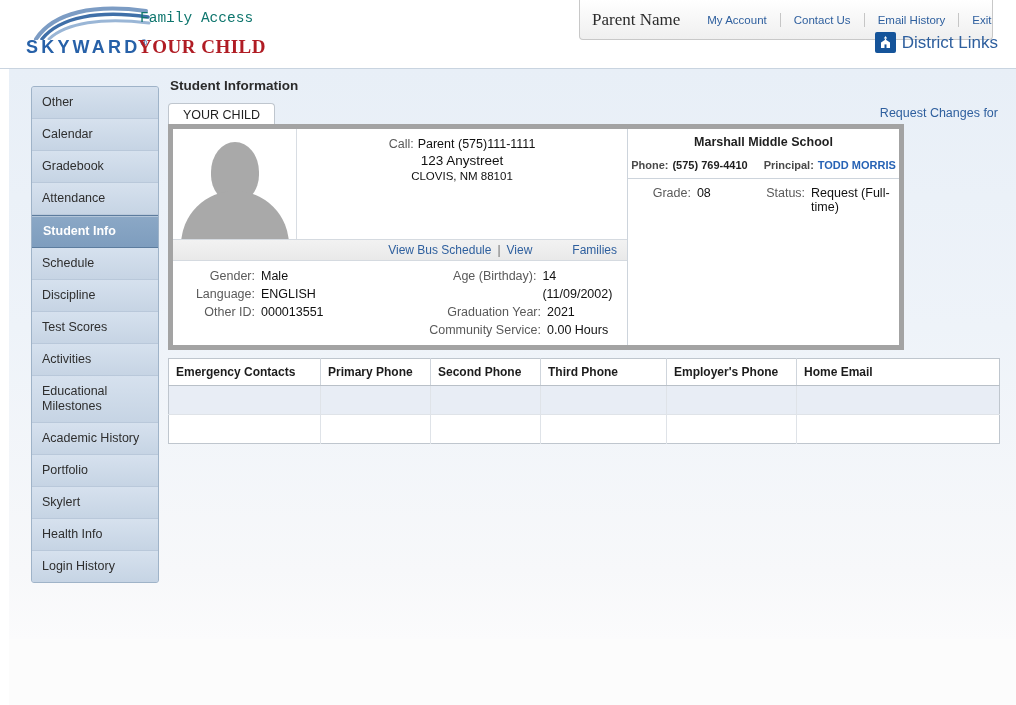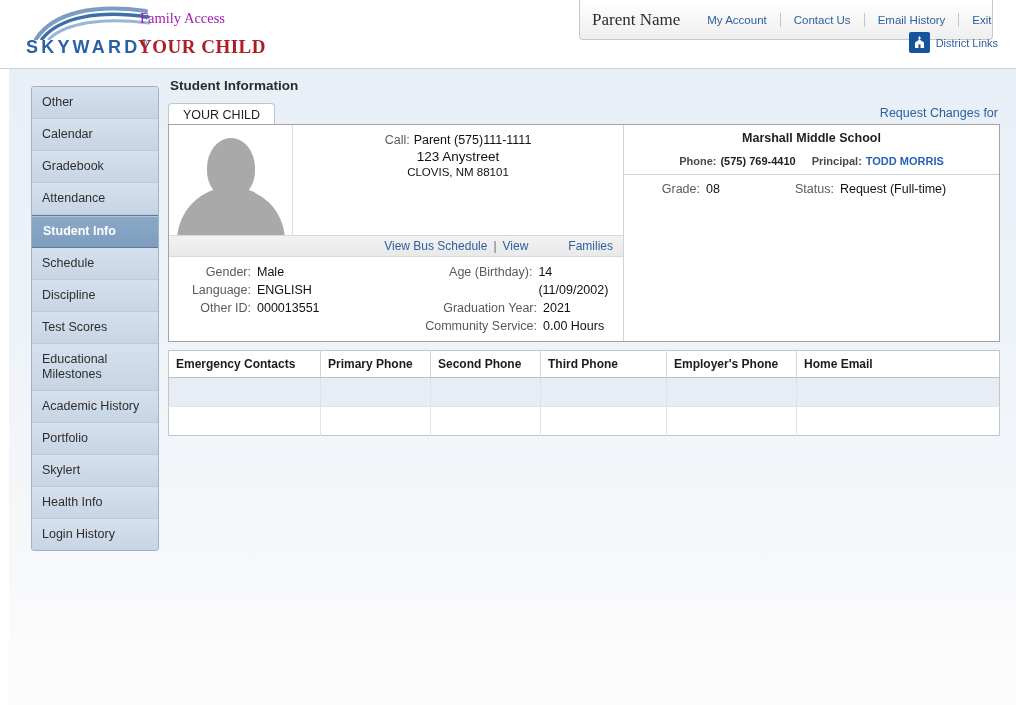--- a/index.html
+++ b/index.html
@@ -36,22 +36,22 @@
   .logo-text {
     position:absolute; left:0px; top:33px;
     font-family:"Liberation Sans", sans-serif;
     font-weight:bold; font-size:18px; letter-spacing:3.2px;
     color:#2761a8;
   }
   .logo-reg { font-size:9px; vertical-align:super; letter-spacing:0; }
 
   .hdr-family {
     position:absolute; left:140px; top:10px;
-    font-size:14.5px; color:#a21caf;
-    font-family:Liberation Serif, serif;
+    font-size:14.5px; color:#0f766e;
+    font-family:Liberation Mono, monospace;
   }
   .hdr-child {
     position:absolute; left:138px; top:36px;
     font-family:"Liberation Serif", serif;
     font-size:19px; font-weight:bold; letter-spacing:.5px;
     color:#b01c24;
   }
 
   
   .topnav {
@@ -80,21 +80,21 @@
   .topnav a:not(:last-child) { border-right:1px solid #c6c6c6; }
 
   .district-links {
     position:absolute; right:18px; top:32px;
     display:flex; align-items:center; gap:6px;
   }
   .dl-icon {
     width:21px; height:21px; background:#15549a; border-radius:2px;
     display:flex; align-items:center; justify-content:center;
   }
-  .dl-label { font-size:11px; color:#2e5f9e; }
+  .dl-label { font-size:17px; color:#2e5f9e; }
 
   
   .body-bg {
     position:absolute; left:9px; top:69px; width:1007px; height:570px;
     background:linear-gradient(180deg,#e8eff7 0%, #eef3f9 45%, #f7f8fa 88%, #fbfbfc 100%);
   }
   .body-bg-bottom {
     position:absolute; left:9px; top:639px; width:1007px; height:66px;
     background:#fcfcfc;
   }
@@ -149,22 +149,22 @@
     border-bottom:none;
     border-radius:4px 4px 0 0;
     font-size:12.5px; color:#1f1f1f;
     line-height:14px;
   }
 
   
   .panel {
     position:relative;
     background:#ffffff;
-    border:1px solid #a3a3a3;
-    width:832px;
+    border:5px solid #a3a3a3;
+    width:736px;
   }
 
   .info-row { display:flex; }
 
   .left-col { width:455px; border-right:1px solid #cdd4dc; }
   .right-col { flex:1; }
 
   .photo-and-addr { display:flex; height:110px; }
   .photo {
     width:124px; height:110px; background:#ffffff;
@@ -319,20 +319,21 @@
 
   <div class="sidebar">
     <div class="side-item">Other</div>
     <div class="side-item">Calendar</div>
     <div class="side-item">Gradebook</div>
     <div class="side-item">Attendance</div>
     <div class="side-item active">Student Info</div>
     <div class="side-item">Schedule</div>
     <div class="side-item">Discipline</div>
     <div class="side-item">Test Scores</div>
+    <div class="side-item">Activities</div>
     <div class="side-item">Educational Milestones</div>
     <div class="side-item">Academic History</div>
     <div class="side-item">Portfolio</div>
     <div class="side-item">Skylert</div>
     <div class="side-item">Health Info</div>
     <div class="side-item">Login History</div>
   </div>
 
   <div class="main">
 

